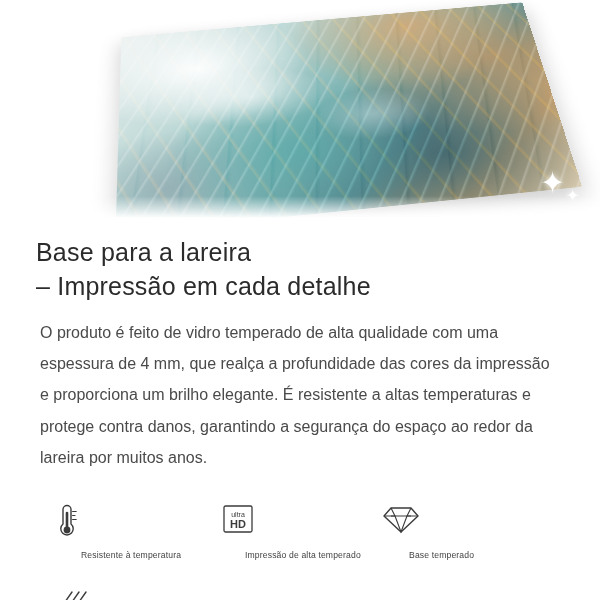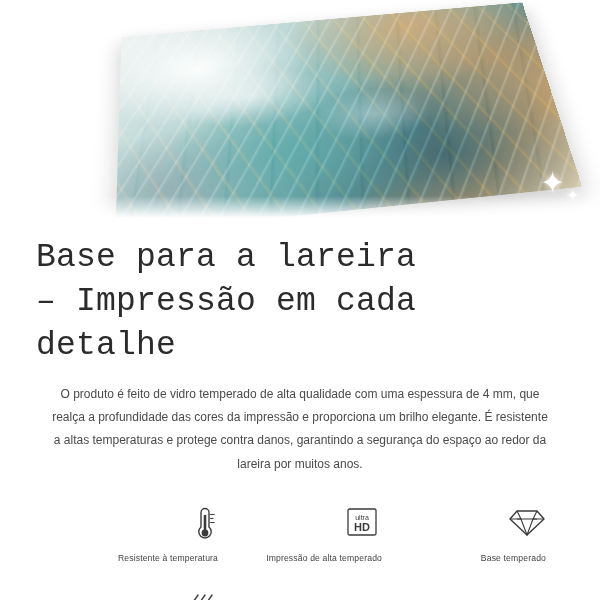--- a/index.html
+++ b/index.html
@@ -92,51 +92,50 @@
     left: 0; right: 0; bottom: 0;
     height: 26px;
     background: linear-gradient(180deg, rgba(255,255,255,0) 0%, #ffffff 85%);
   }
 
   
   .content {
     padding: 14px 36px 0 36px;
   }
   .headline {
-    font-family: Liberation Mono, monospace;
-    font-size: 33px;
+    font-family: Liberation Sans, sans-serif;
+    font-size: 25px;
     line-height: 1.34;
     color: #2b2b2b;
     font-weight: 400;
     margin: 0 0 14px 0;
     letter-spacing: 0.2px;
   }
   .headline .line2 { display: block; }
 
   .body-text {
-    font-size: 12px;
+    font-size: 16px;
     line-height: 1.95;
     color: #4a4a4a;
-    margin: 12px;
+    margin: 4px;
     max-width: 540px;
-    text-align: center;
   }
 
   
   .features {
     margin-top: 26px;
     display: grid;
     grid-template-columns: repeat(3, 1fr);
     row-gap: 22px;
     padding: 0 18px;
   }
   .feature {
     display: flex;
     flex-direction: column;
-    align-items: flex-end;
+    align-items: flex-start;
     text-align: center;
   }
   .feature-icon {
     height: 42px;
     display: flex;
     align-items: center;
     justify-content: center;
     margin-bottom: 9px;
   }
   .feature-label {

